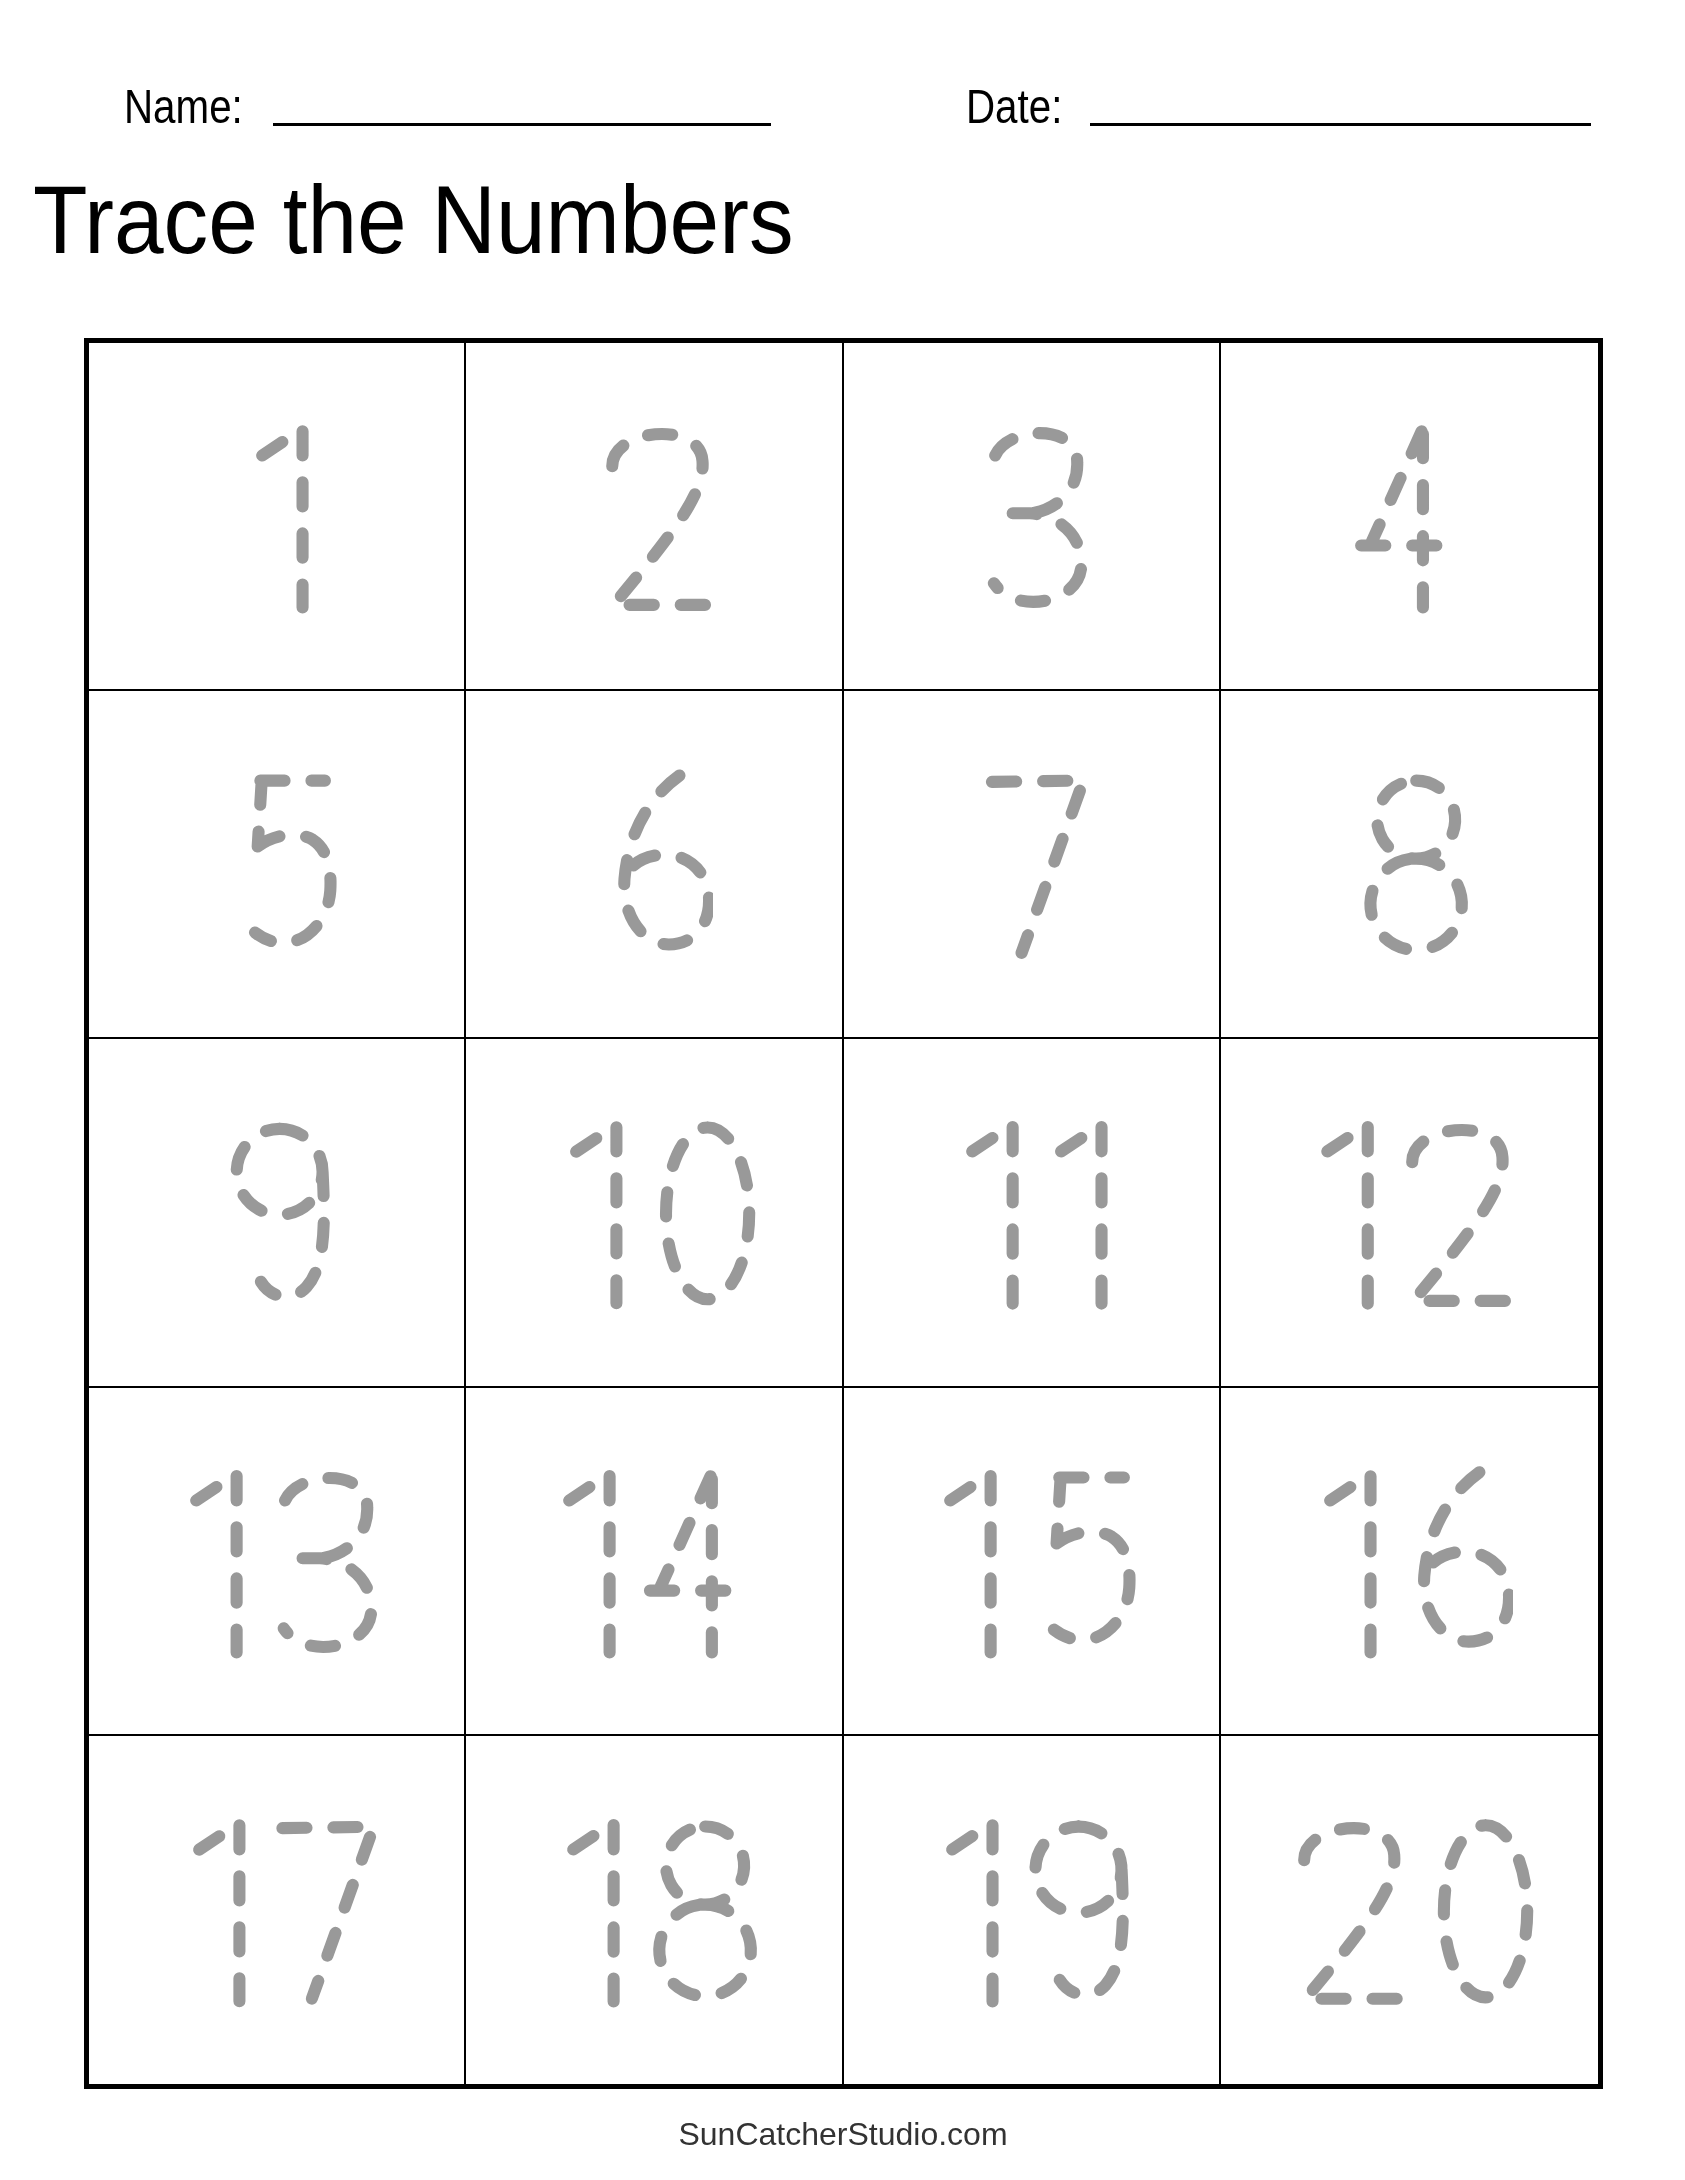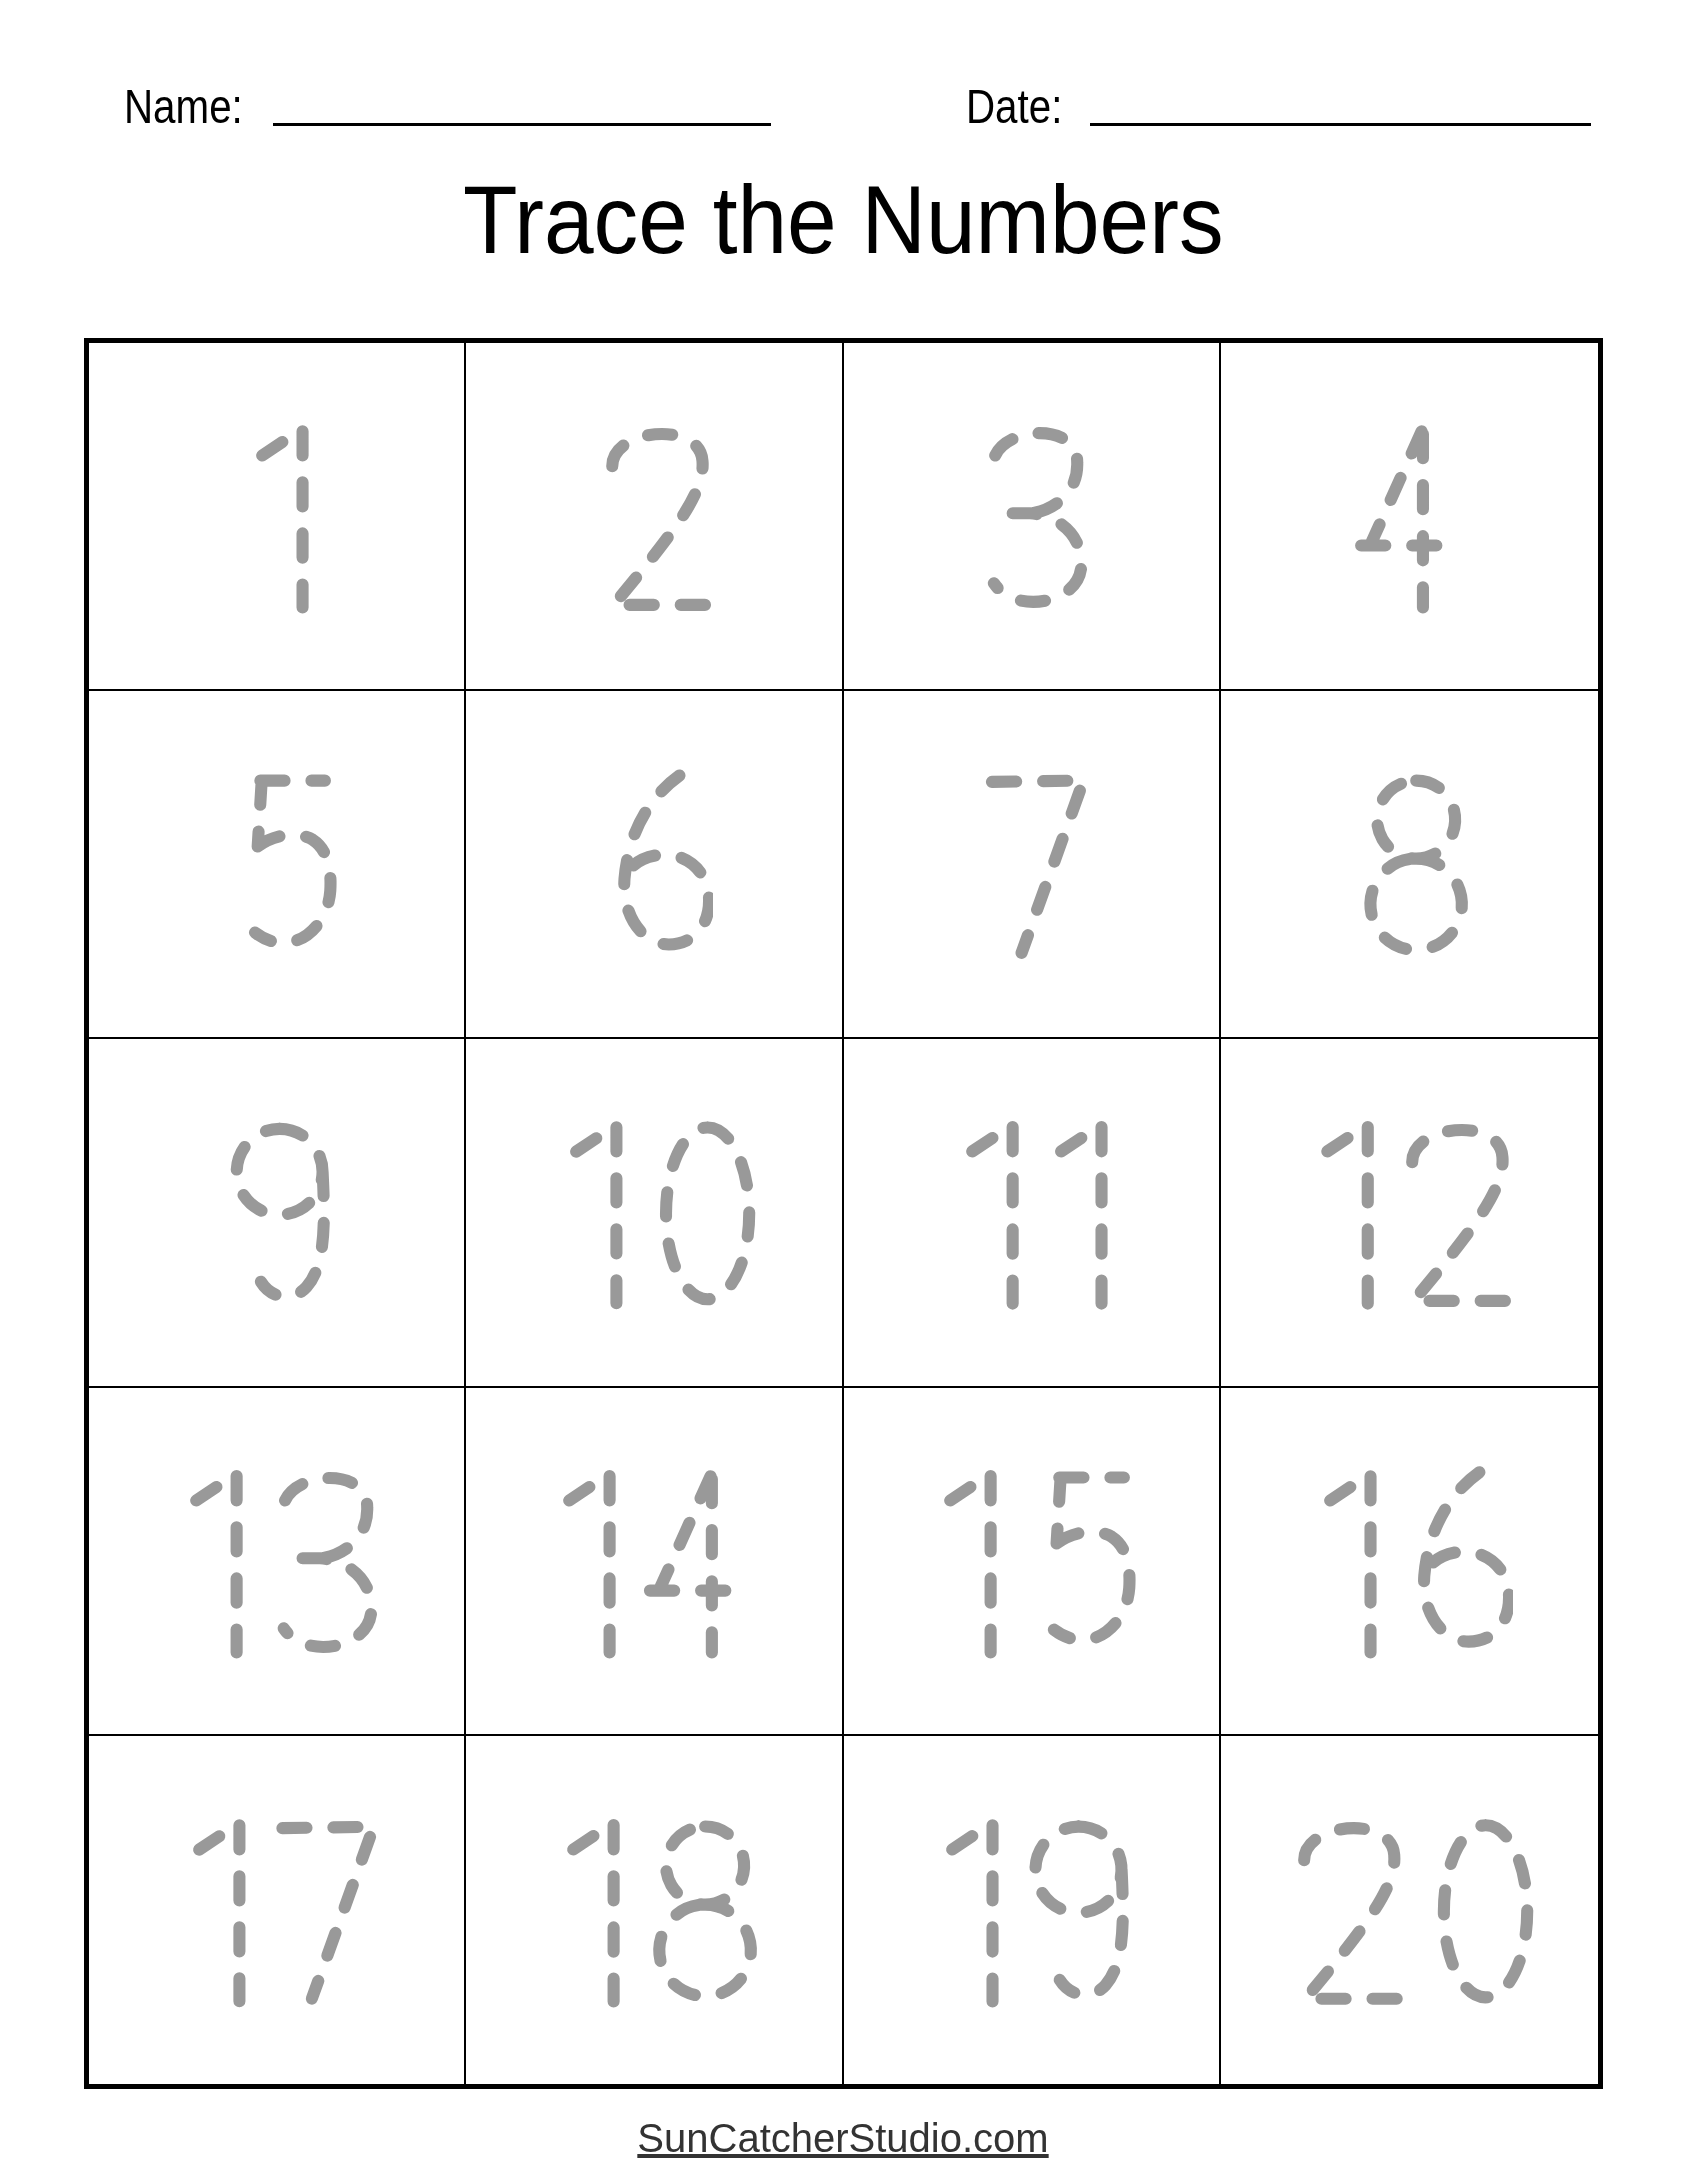--- a/index.html
+++ b/index.html
@@ -27,21 +27,20 @@
     border-bottom:3.4px solid #000;
     height:0;
   }
   #name-line{left:273px;top:123px;width:498px;}
   #date-line{left:1090px;top:123px;width:501px;}
 
   
   #title-wrap{
     position:absolute;
     left:0;right:0;top:169px;
-    text-align:center;
   }
   #page-title{
     display:inline-block;
     font-size:97px;
     line-height:1.05;
     color:#000;
     transform:scaleX(.92);
     transform-origin:center;
     white-space:nowrap;
   }
@@ -76,23 +75,22 @@
     stroke-linecap:round;
     stroke-linejoin:round;
     stroke-dasharray:18 20;
   }
 
   
   #footer{
     position:absolute;
     left:0;right:0;top:2116px;
     text-align:center;
-    font-size:40px;
+    font-size:32px;
     color:#333333;
-    text-decoration:underline;
   }
 </style>
 </head>
 <body>
 
 <div class="field-label" id="name-label">Name:</div>
 <div class="write-line" id="name-line"></div>
 <div class="field-label" id="date-label">Date:</div>
 <div class="write-line" id="date-line"></div>
 

